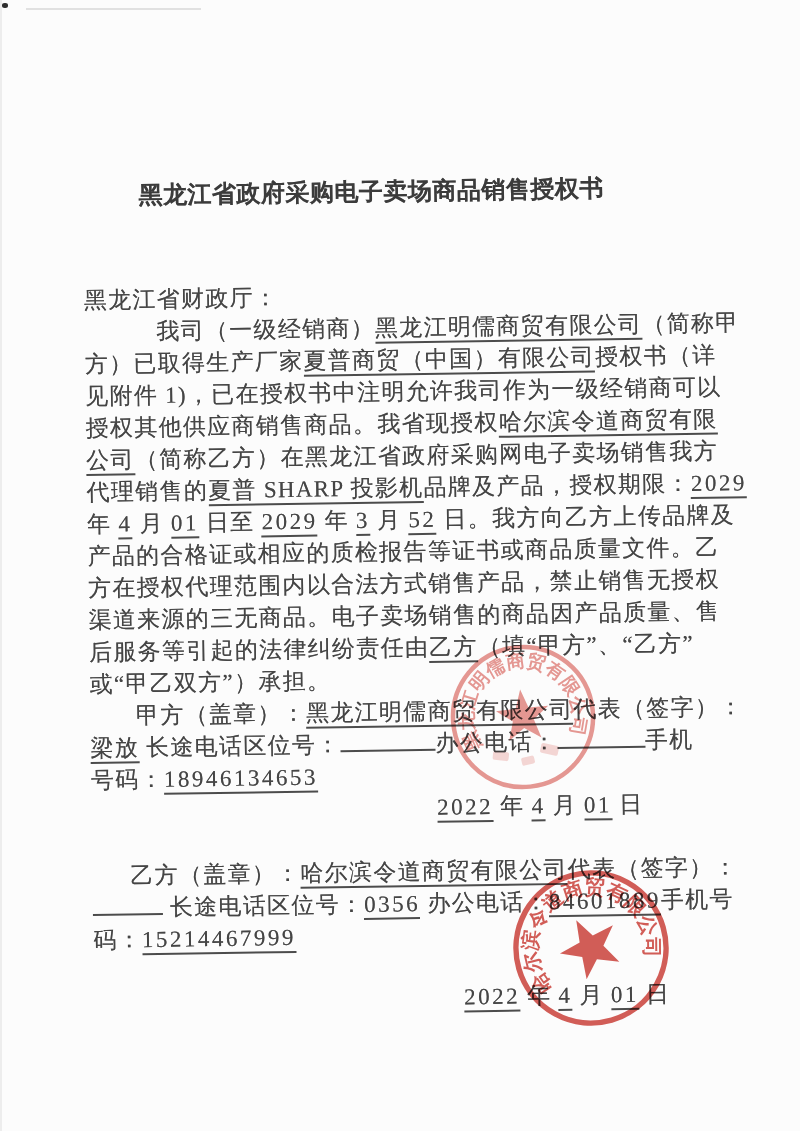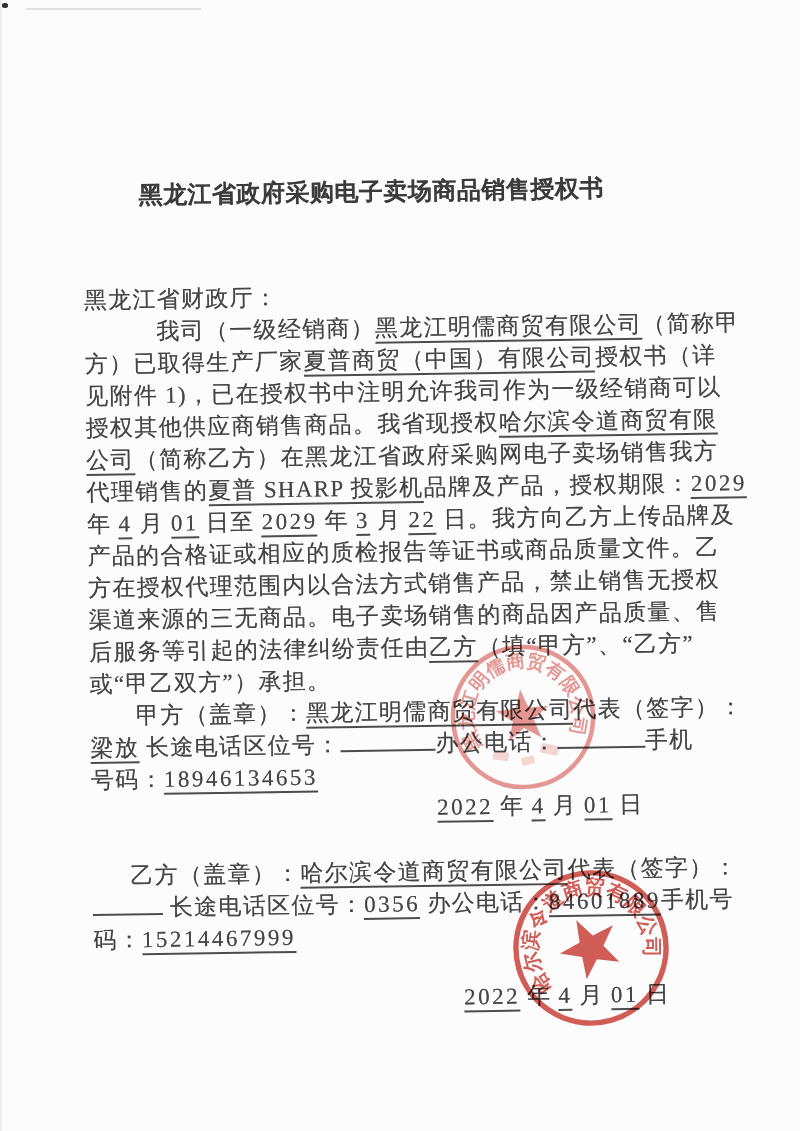--- a/index.html
+++ b/index.html
@@ -56,21 +56,21 @@
   <div class="doc">
     <h1 class="title">黑龙江省政府采购电子卖场商品销售授权书</h1>
     <div class="line salutation">黑龙江省财政厅：</div>
     <div id="body-lines">
         <div class="line ind-lg"><span class="">我司（一级经销商）</span><span class="u">黑龙江明儒商贸有限公司</span><span class="">（简称甲</span></div>
         <div class="line"><span class="">方）已取得生产厂家</span><span class="u">夏普商贸（中国）有限公司</span><span class="">授权书（详</span></div>
         <div class="line"><span class="">见附件 1)，已在授权书中注明允许我司作为一级经销商可以</span></div>
         <div class="line"><span class="">授权其他供应商销售商品。我省现授权</span><span class="u">哈尔滨令道商贸有限</span></div>
         <div class="line"><span class="u">公司</span><span class="">（简称乙方）在黑龙江省政府采购网电子卖场销售我方</span></div>
         <div class="line"><span class="">代理销售的</span><span class="u">夏普 SHARP 投影机</span><span class="">品牌及产品，授权期限：</span><span class="u num">2029</span></div>
-        <div class="line"><span class="">年 </span><span class="u num">4</span><span class=""> 月 </span><span class="u num">01</span><span class=""> 日至 </span><span class="u num">2029</span><span class=""> 年 </span><span class="u num">3</span><span class=""> 月 </span><span class="u num">22</span><span class=""> 日。我方向乙方上传品牌及</span></div>
+        <div class="line"><span class="">年 </span><span class="u num">4</span><span class=""> 月 </span><span class="u num">01</span><span class=""> 日至 </span><span class="u num">2029</span><span class=""> 年 </span><span class="u num">3</span><span class=""> 月 </span><span class="u num">52</span><span class=""> 日。我方向乙方上传品牌及</span></div>
         <div class="line"><span class="">产品的合格证或相应的质检报告等证书或商品质量文件。乙</span></div>
         <div class="line"><span class="">方在授权代理范围内以合法方式销售产品，禁止销售无授权</span></div>
         <div class="line"><span class="">渠道来源的三无商品。电子卖场销售的商品因产品质量、售</span></div>
         <div class="line"><span class="">后服务等引起的法律纠纷责任由</span><span class="u">乙方</span><span class="">（填“甲方”、“乙方”</span></div>
         <div class="line"><span class="">或“甲乙双方”）承担。</span></div>
         <div class="line ind-md"><span class="">甲方（盖章）：</span><span class="u">黑龙江明儒商贸有限公司</span><span class="">代表（签字）：</span></div>
         <div class="line"><span class="u">梁放</span><span class=""> 长途电话区位号：</span><span class="blank" style="width: 95px;"></span><span class="">办公电话：</span><span class="blank" style="width: 88px;"></span><span class="">手机</span></div>
         <div class="line"><span class="">号码：</span><span class="u num">18946134653</span></div>
         <div class="line date date-a"><span class="u num">2022</span><span class=""> 年 </span><span class="u num">4</span><span class=""> 月 </span><span class="u num">01</span><span class=""> 日</span></div>
         <div class="line ind-sm sec-gap"><span class="">乙方（盖章）：</span><span class="u">哈尔滨令道商贸有限公司</span><span class="">代表（签字）：</span></div>

